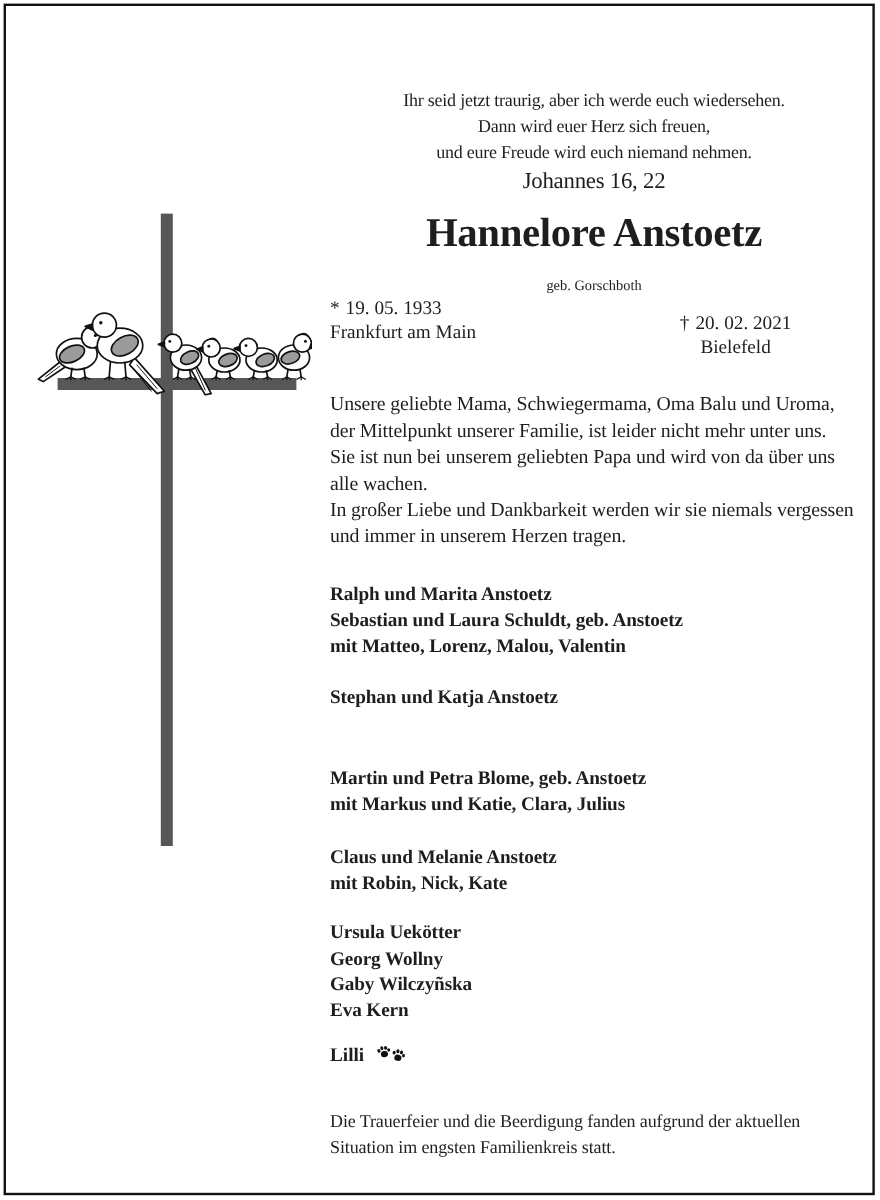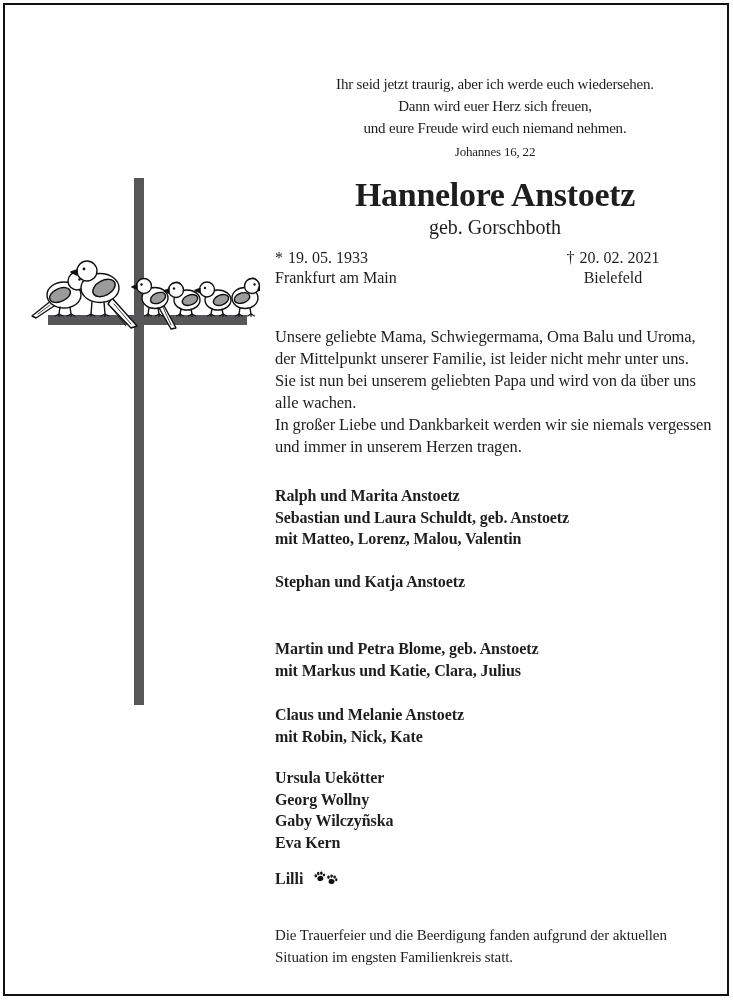--- a/index.html
+++ b/index.html
@@ -13,28 +13,28 @@
   }
   .frame{
     position:absolute;left:3px;top:3px;right:4px;bottom:4px;
     border:2px solid #111;
     pointer-events:none;
   }
   .abs{position:absolute;}
   
   .epigraph{left:258px;top:73px;width:474px;text-align:center;
     font-size:15px;line-height:22px;letter-spacing:-0.2px;}
-  .epigraph .source{font-size:13px;margin-top:2px;}
+  .epigraph .source{font-size:19px;margin-top:2px;}
   
   .header{left:258px;top:176px;width:474px;text-align:center;}
   .header .name{font-size:34px;line-height:38px;font-weight:700;letter-spacing:-0.3px;}
-  .header .maiden{font-size:20px;line-height:20px;margin-top:3px;}
+  .header .maiden{font-size:12px;line-height:20px;margin-top:14px;}
   
   .dates-left{left:275px;top:248px;width:220px;text-align:left;font-size:16px;line-height:20px;}
-  .dates-right{left:503px;top:248px;width:220px;text-align:center;font-size:16px;line-height:20px;}
+  .dates-right{left:503px;top:260px;width:220px;text-align:center;font-size:16px;line-height:20px;}
   .sym{margin-right:5px;}
   
   .cross-v{left:134px;top:178px;width:10px;height:527px;background:#57575a;}
   .cross-h{left:48px;top:315px;width:199px;height:10px;background:#57575a;}
   .birds{left:30px;top:250px;width:230px;height:110px;}
   
   .body-text{left:275px;top:326px;font-size:16.5px;line-height:22.1px;letter-spacing:-0.1px;white-space:nowrap;}
   
   .group{left:275px;font-weight:700;font-size:16px;line-height:21.5px;letter-spacing:-0.1px;white-space:nowrap;}
   .g1{top:485px;} .g2{top:571px;} .g3{top:638px;} .g4{top:704px;} .g5{top:767px;}

